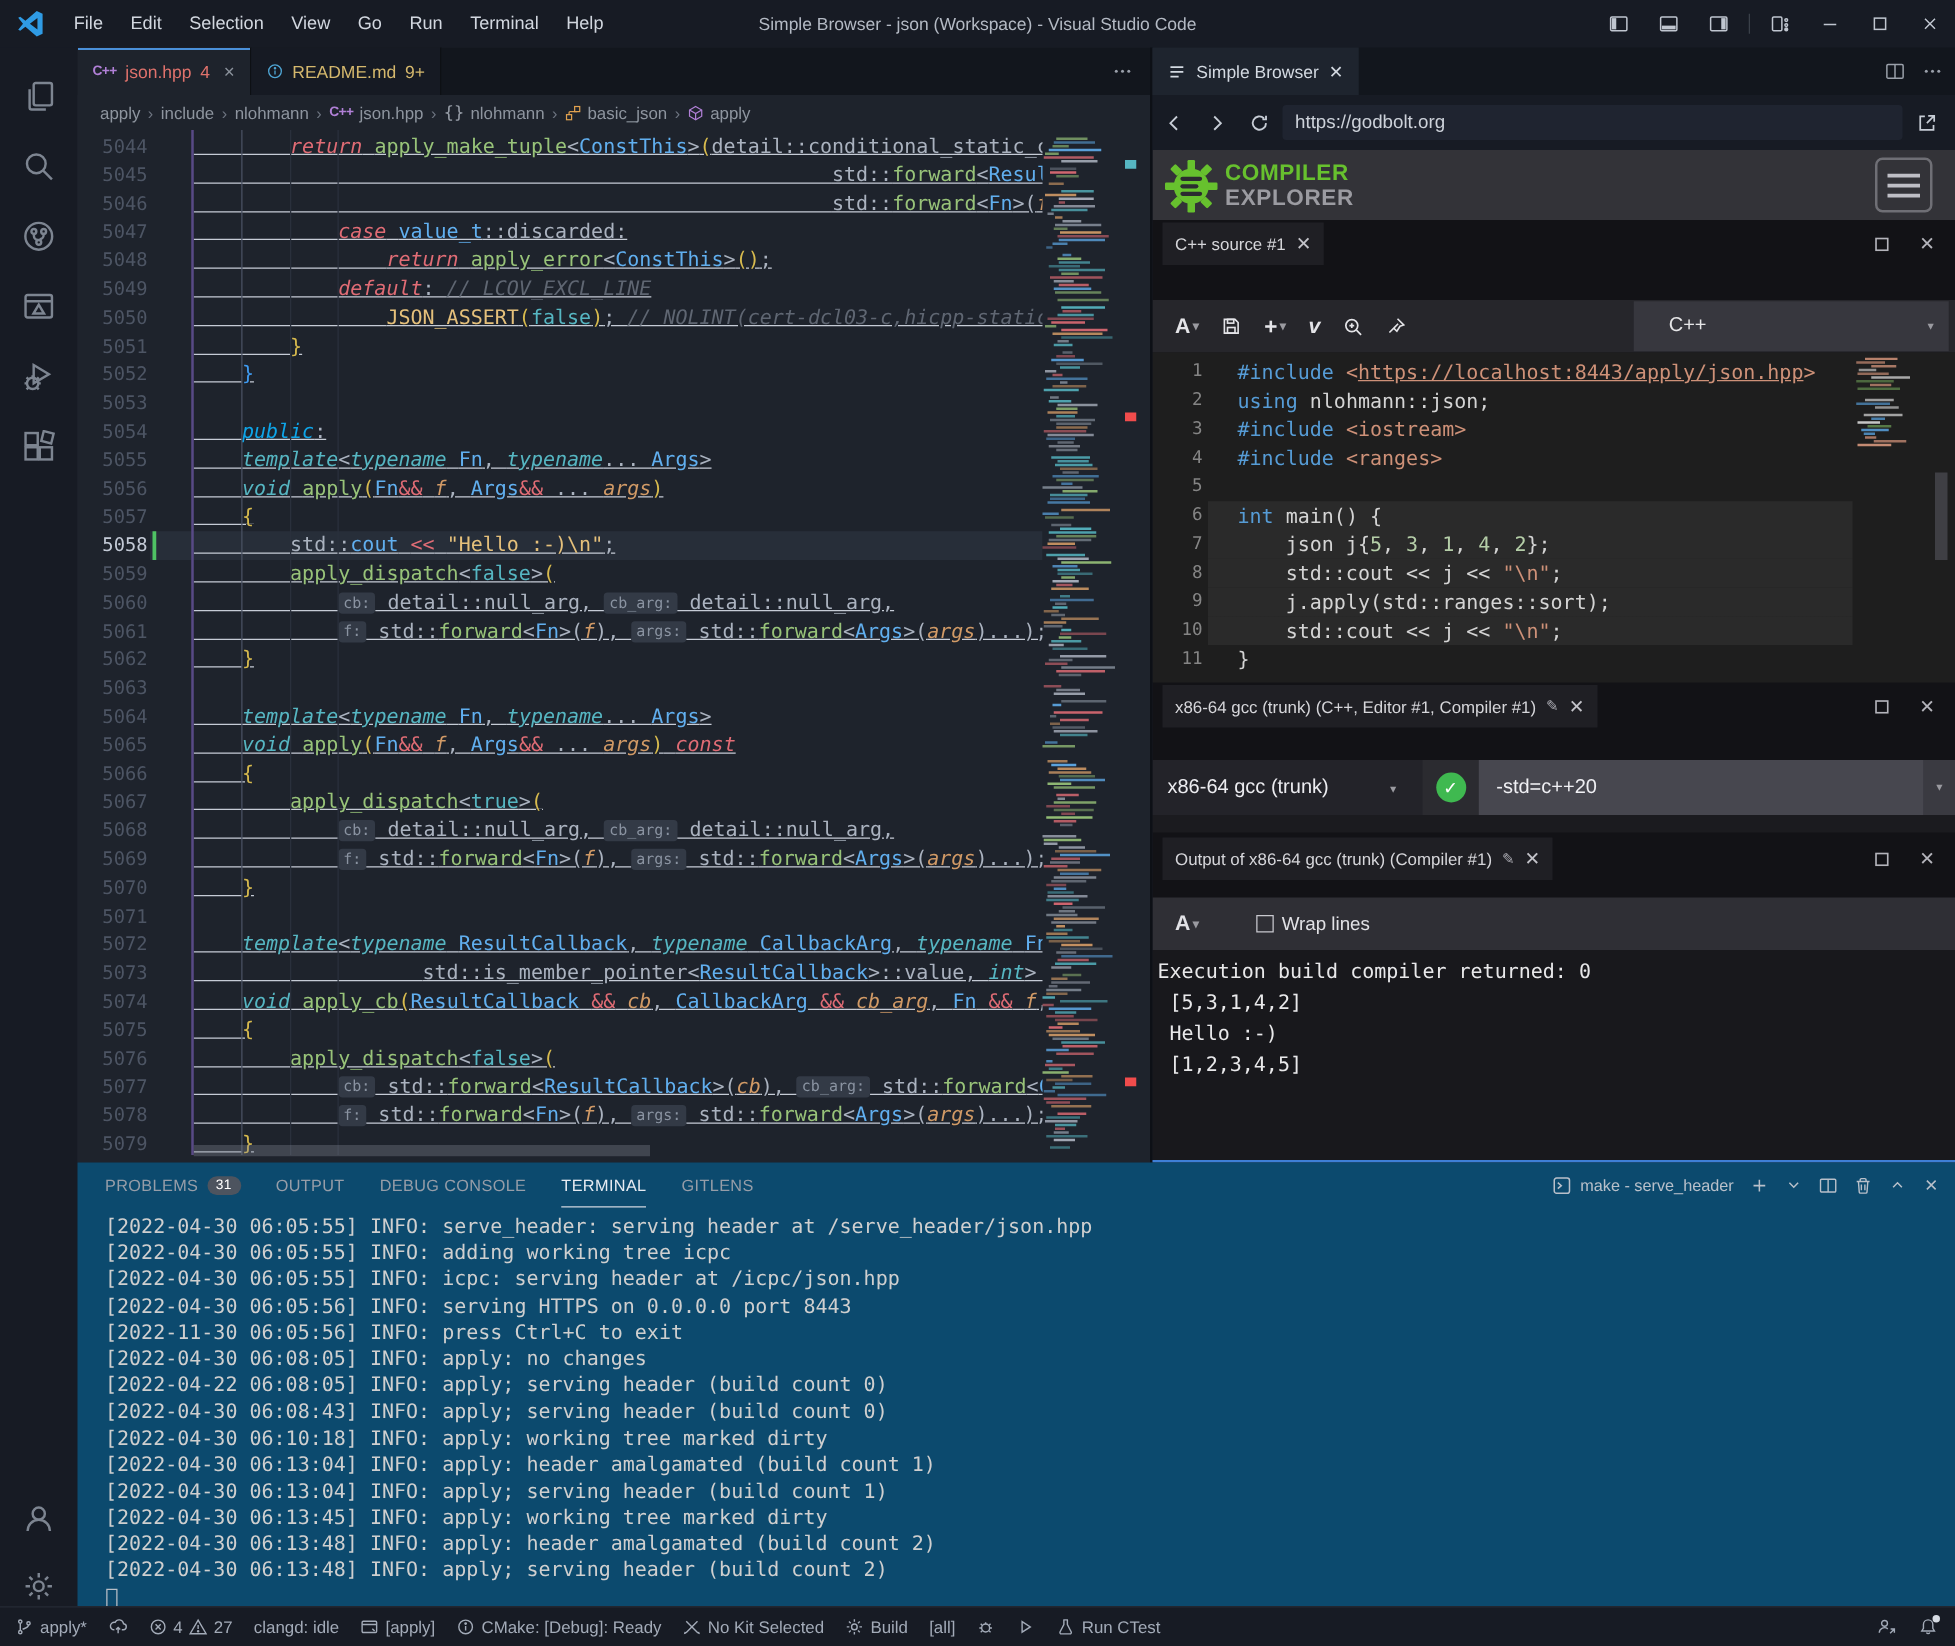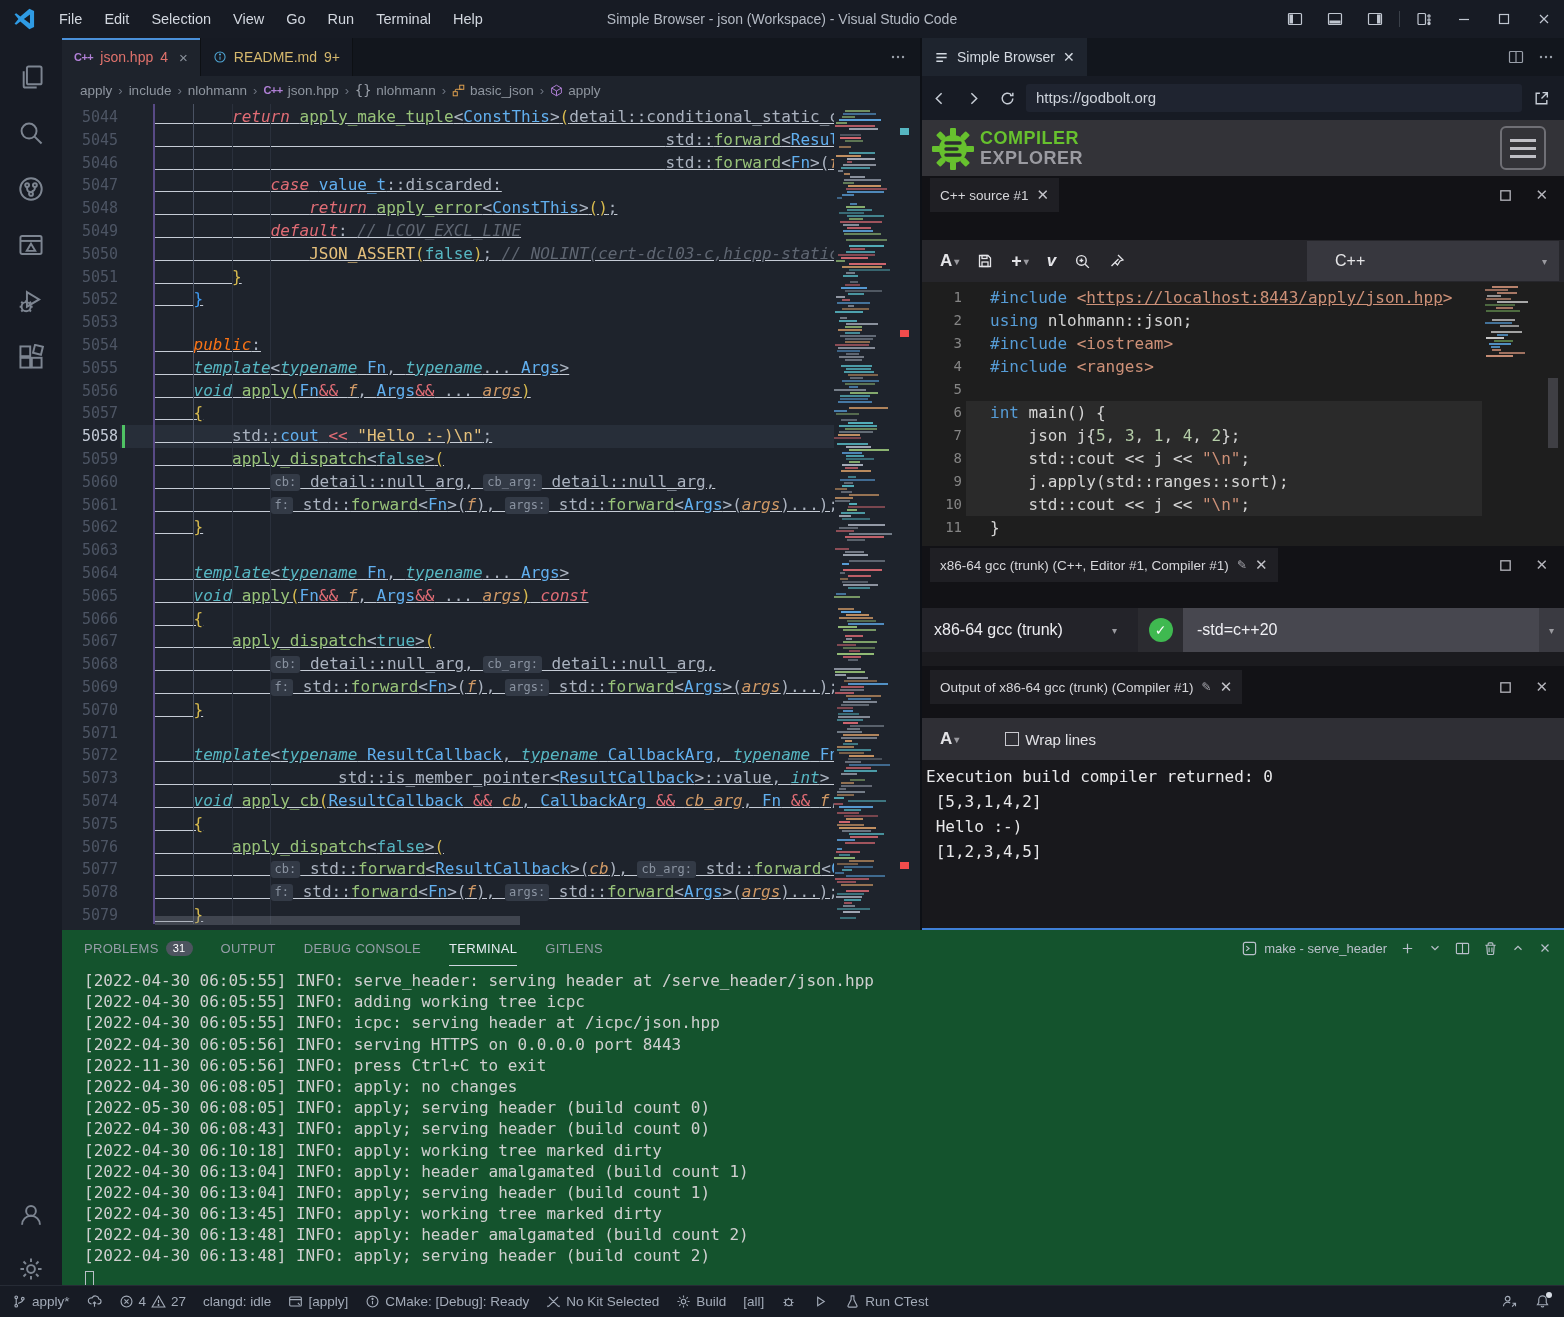--- a/index.html
+++ b/index.html
@@ -39,21 +39,21 @@
   .bc-ic{display:flex;align-items:center;}
 
   #code-region{position:absolute;left:0;top:66px;width:858px;height:826px;background:#1e232c;}
   #code-lines{position:absolute;left:0;top:2px;width:772px;height:824px;overflow:hidden;font-family:"DejaVu Sans Mono",monospace;font-size:16px;text-decoration:underline;}
   .cl{position:relative;height:22.8px;line-height:22.8px;white-space:pre;}
   .cl .ln{position:absolute;left:0;top:0;width:56px;text-align:right;color:#4d5564;font-size:15px;}
   .cl .tx{display:block;padding-left:93px;}
   .cl.cur{background:linear-gradient(90deg,transparent 58px,#272e39 58px);}
   .cl.cur .ln{color:#c3cad6;}
   .tk-kw{color:#e06c75;font-style:italic}.tk-kt{color:#56b6c2;font-style:italic}
-  .tk-pb{color:#f97316;font-style:italic}.tk-fn{color:#98c379}.tk-ty{color:#61afef}
+  .tk-pb{color:#0ea5e9;font-style:italic}.tk-fn{color:#98c379}.tk-ty{color:#61afef}
   .tk-op{color:#e06c75}.tk-ct{color:#56b6c2}.tk-st{color:#e5c07b}
   .tk-pr{color:#d19a66;font-style:italic}.tk-cm{color:#5f6672;font-style:italic}
   .tk-mc{color:#e5c07b}.tk-b1{color:#d7ba4e}.tk-b3{color:#3f9bf2}.tk-pl{color:#aab2bf}
   .chip{display:inline-block;background:#333a46;color:#8a93a1;font-size:12px;line-height:15px;padding:1px 4px;border-radius:3px;vertical-align:1px;font-family:"DejaVu Sans Mono",monospace;}
   .guide{position:absolute;top:0;height:820px;width:1px;pointer-events:none;}
   #git-bar{position:absolute;left:60px;width:3px;height:22.8px;background:#4fc364;}
   #hscroll{position:absolute;left:93px;bottom:5px;width:365px;height:9px;background:rgba(130,136,146,.35);}
   #minimap{position:absolute;left:770px;top:66px;width:62px;height:826px;overflow:hidden;}
   #ruler{position:absolute;left:832px;top:66px;width:26px;height:826px;}
   .rmark{position:absolute;left:6px;width:9px;height:7px;}
@@ -103,21 +103,21 @@
   #check-circle{width:24px;height:24px;border-radius:50%;background:#3fb950;color:#fff;font-size:14px;display:flex;align-items:center;justify-content:center;}
   #args-field{position:absolute;left:261px;top:0;width:356px;height:44px;background:#47474f;display:flex;align-items:center;padding-left:14px;font-size:16px;color:#f0f0f4;}
   #args-caret{position:absolute;left:617px;top:0;width:25px;height:44px;display:flex;align-items:center;justify-content:center;background:#3a3a41;}
   #strip{position:absolute;left:0;top:532px;width:642px;height:14px;background:#1b1b1f;}
   #out-toolbar{position:absolute;left:0;top:598px;width:642px;height:42px;background:#2f2f35;display:flex;align-items:center;color:#e2e2e6;}
   #wrap-box{width:14px;height:14px;border:1.5px solid #c9c9cf;margin-left:46px;margin-right:6px;}
   #out-body{position:absolute;left:0;top:640px;width:642px;height:168px;background:#18181c;padding-top:4px;}
   .orow{height:25px;line-height:25px;white-space:pre;font-family:"DejaVu Sans Mono",monospace;font-size:16px;color:#e8e8ea;padding-left:4px;}
 
   
-  #panel{position:absolute;left:62px;top:930px;width:1502px;height:355px;background:#14532d;}
+  #panel{position:absolute;left:62px;top:930px;width:1502px;height:355px;background:#0c4a6e;}
   #panel-tabs{position:absolute;left:22px;top:0;height:36px;display:flex;align-items:center;}
   .ptab{font-size:13px;color:#969da8;margin-right:28px;display:flex;align-items:center;height:36px;letter-spacing:.3px;}
   .ptab.active{color:#e6ebf2;box-shadow:inset 0 -1px 0 #cfd6e0;}
   .pbadge{background:#4d545f;color:#fff;border-radius:999px;font-size:11px;padding:1.5px 7px;margin-left:7px;}
   #panel-actions{position:absolute;right:12px;top:0;height:36px;display:flex;align-items:center;gap:13px;color:#b9c0ca;font-size:13px;}
   #term-chip{display:flex;align-items:center;gap:7px;}
   #terminal{position:absolute;left:0;top:40px;width:1502px;height:315px;overflow:hidden;}
   .trow{height:21.2px;line-height:21.2px;white-space:pre;font-family:"DejaVu Sans Mono",monospace;font-size:16px;color:#cfcfcf;padding-left:22px;}
   #term-cursor{position:absolute;left:23px;width:9px;height:18px;border:1px solid #b9bfc7;}
 
@@ -912,21 +912,21 @@
           </svg>
         </span>
     </div>
     <div id="terminal">
         <div class="trow">[2022-04-30 06:05:55] INFO: serve_header: serving header at /serve_header/json.hpp</div>
         <div class="trow">[2022-04-30 06:05:55] INFO: adding working tree icpc</div>
         <div class="trow">[2022-04-30 06:05:55] INFO: icpc: serving header at /icpc/json.hpp</div>
         <div class="trow">[2022-04-30 06:05:56] INFO: serving HTTPS on 0.0.0.0 port 8443</div>
         <div class="trow">[2022-11-30 06:05:56] INFO: press Ctrl+C to exit</div>
         <div class="trow">[2022-04-30 06:08:05] INFO: apply: no changes</div>
-        <div class="trow">[2022-05-30 06:08:05] INFO: apply; serving header (build count 0)</div>
+        <div class="trow">[2022-04-22 06:08:05] INFO: apply; serving header (build count 0)</div>
         <div class="trow">[2022-04-30 06:08:43] INFO: apply; serving header (build count 0)</div>
         <div class="trow">[2022-04-30 06:10:18] INFO: apply: working tree marked dirty</div>
         <div class="trow">[2022-04-30 06:13:04] INFO: apply: header amalgamated (build count 1)</div>
         <div class="trow">[2022-04-30 06:13:04] INFO: apply; serving header (build count 1)</div>
         <div class="trow">[2022-04-30 06:13:45] INFO: apply: working tree marked dirty</div>
         <div class="trow">[2022-04-30 06:13:48] INFO: apply: header amalgamated (build count 2)</div>
         <div class="trow">[2022-04-30 06:13:48] INFO: apply; serving header (build count 2)</div>
         <div id="term-cursor" style="top: 300.8px;"></div>
       </div>
   </div>

